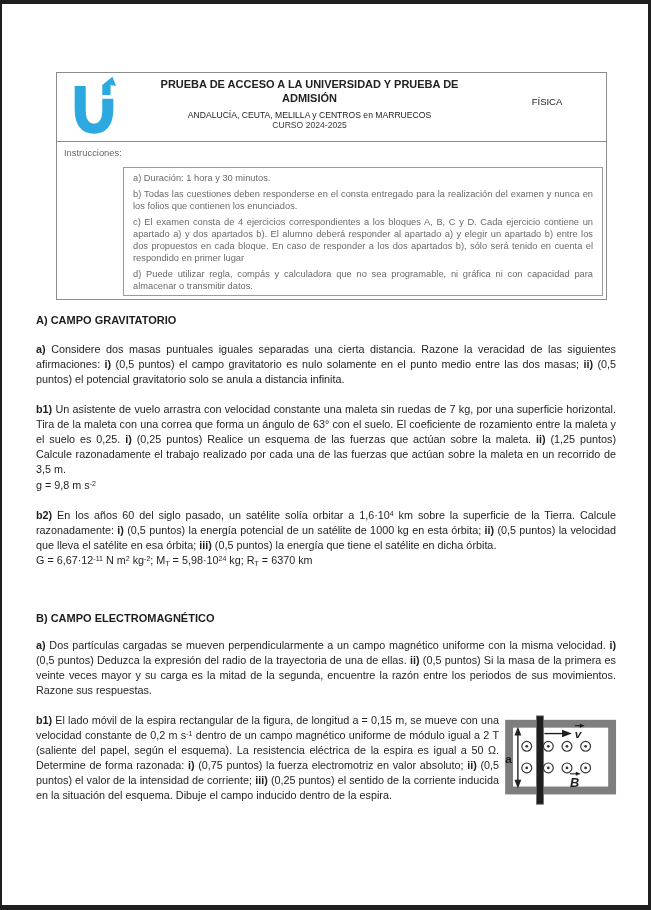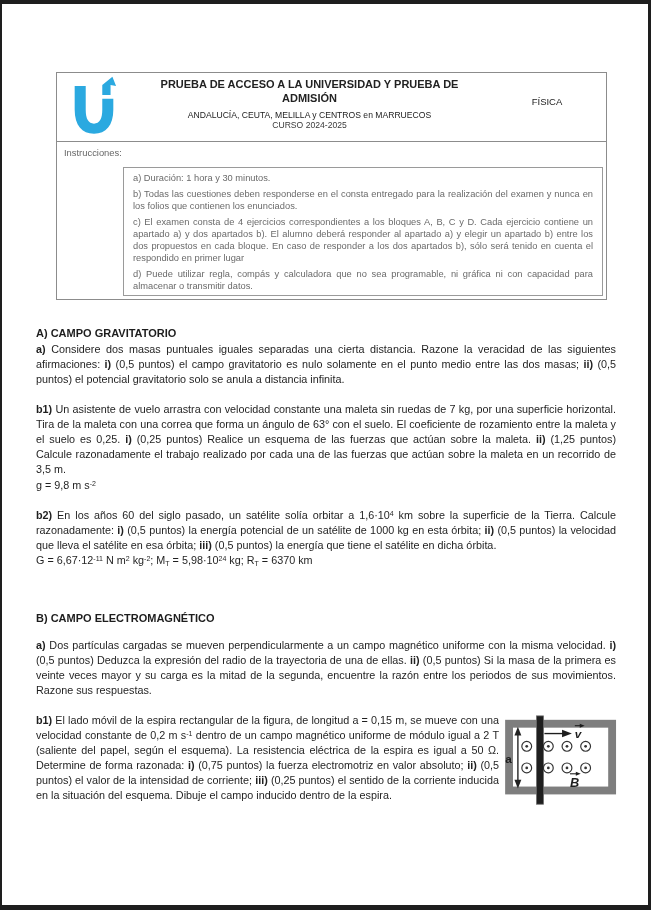--- a/index.html
+++ b/index.html
@@ -72,21 +72,21 @@
     <div class="instr-label">Instrucciones:</div>
     <div class="instr-items">
       <div class="instr-item">a) Duración: 1 hora y 30 minutos.</div>
       <div class="instr-item">b) Todas las cuestiones deben responderse en el consta entregado para la realización del examen y nunca en los folios que contienen los enunciados.</div>
       <div class="instr-item">c) El examen consta de 4 ejercicios correspondientes a los bloques A, B, C y D. Cada ejercicio contiene un apartado a) y dos apartados b). El alumno deberá responder al apartado a) y elegir un apartado b) entre los dos propuestos en cada bloque. En caso de responder a los dos apartados b), sólo será tenido en cuenta el respondido en primer lugar</div>
       <div class="instr-item">d) Puede utilizar regla, compás y calculadora que no sea programable, ni gráfica ni con capacidad para almacenar o transmitir datos.</div>
       <div class="instr-item">f) En cada ejercicio solo se pueden utilizar los datos proporcionados en su enunciado.</div>
     </div>
   </div>
 
-  <div class="sec-heading" style="top:314px;margin-top:13px;">A) CAMPO GRAVITATORIO</div>
+  <div class="sec-heading" style="top:314px;">A) CAMPO GRAVITATORIO</div>
   <div class="body-par" style="top:342px;"><b>a)</b><span> Considere dos masas puntuales iguales separadas una cierta distancia. Razone la veracidad de las siguientes afirmaciones: </span><b>i)</b><span> (0,5 puntos) el campo gravitatorio es nulo solamente en el punto medio entre las dos masas; </span><b>ii)</b><span> (0,5 puntos) el potencial gravitatorio solo se anula a distancia infinita.</span></div>
   <div class="body-par" style="top:402px;"><b>b1)</b><span> Un asistente de vuelo arrastra con velocidad constante una maleta sin ruedas de 7 kg, por una superficie horizontal. Tira de la maleta con una correa que forma un ángulo de 63° con el suelo. El coeficiente de rozamiento entre la maleta y el suelo es 0,25. </span><b>i)</b><span> (0,25 puntos) Realice un esquema de las fuerzas que actúan sobre la maleta. </span><b>ii)</b><span> (1,25 puntos) Calcule razonadamente el trabajo realizado por cada una de las fuerzas que actúan sobre la maleta en un recorrido de 3,5 m.</span></div>
   <div class="data-line" style="top:478px;"><span>g = 9,8 m s</span><sup>-2</sup></div>
   <div class="body-par" style="top:508px;"><b>b2)</b><span> En los años 60 del siglo pasado, un satélite solía orbitar a 1,6·10</span><sup>4</sup><span> km sobre la superficie de la Tierra. Calcule razonadamente: </span><b>i)</b><span> (0,5 puntos) la energía potencial de un satélite de 1000 kg en esta órbita; </span><b>ii)</b><span> (0,5 puntos) la velocidad que lleva el satélite en esa órbita; </span><b>iii)</b><span> (0,5 puntos) la energía que tiene el satélite en dicha órbita.</span></div>
   <div class="data-line" style="top:553px;"><span>G = 6,67·12</span><sup>-11</sup><span> N m</span><sup>2</sup><span> kg</span><sup>-2</sup><span>; M</span><sub>T</sub><span> = 5,98·10</span><sup>24</sup><span> kg; R</span><sub>T</sub><span> = 6370 km</span></div>
 
   <div class="sec-heading" style="top:612px;">B) CAMPO ELECTROMAGNÉTICO</div>
   <div class="body-par" style="top:638px;"><b>a)</b><span> Dos partículas cargadas se mueven perpendicularmente a un campo magnético uniforme con la misma velocidad. </span><b>i)</b><span> (0,5 puntos) Deduzca la expresión del radio de la trayectoria de una de ellas. </span><b>ii)</b><span> (0,5 puntos) Si la masa de la primera es veinte veces mayor y su carga es la mitad de la segunda, encuentre la razón entre los periodos de sus movimientos. Razone sus respuestas.</span></div>
   <div class="body-par" style="top:713px;width:463px;"><b>b1)</b><span> El lado móvil de la espira rectangular de la figura, de longitud a = 0,15 m, se mueve con una velocidad constante de 0,2 m s</span><sup>-1</sup><span> dentro de un campo magnético uniforme de módulo igual a 2 T (saliente del papel, según el esquema). La resistencia eléctrica de la espira es igual a 50 Ω. Determine de forma razonada: </span><b>i)</b><span> (0,75 puntos) la fuerza electromotriz en valor absoluto; </span><b>ii)</b><span> (0,5 puntos) el valor de la intensidad de corriente; </span><b>iii)</b><span> (0,25 puntos) el sentido de la corriente inducida en la situación del esquema. Dibuje el campo inducido dentro de la espira.</span></div>
 

